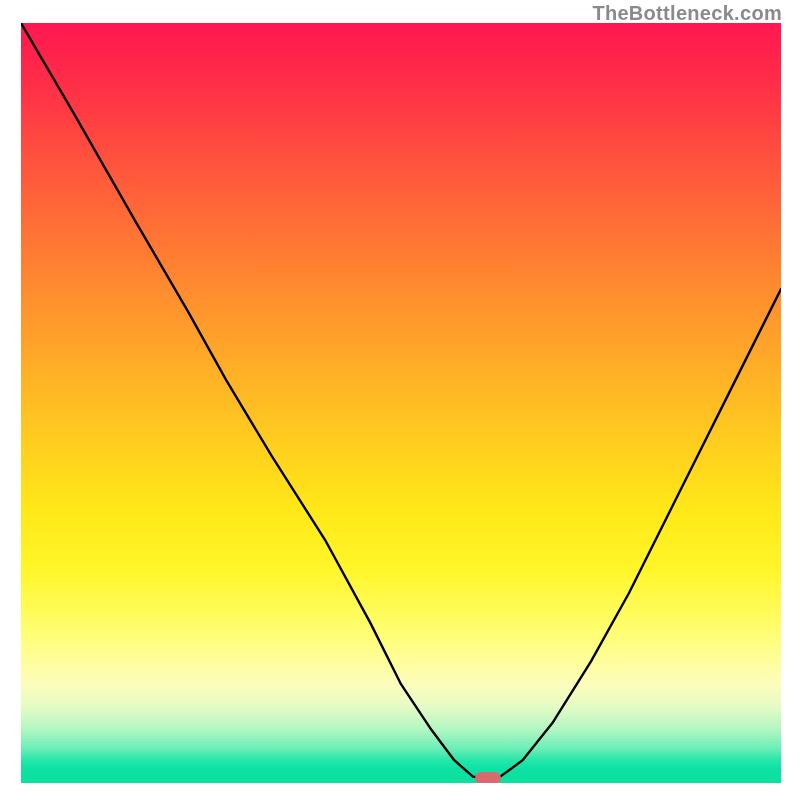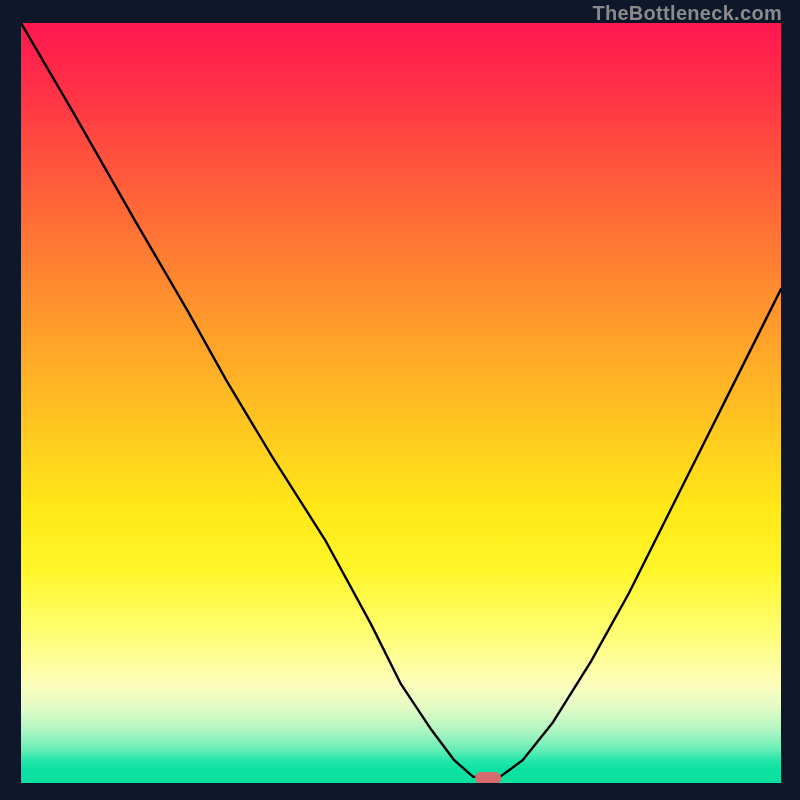--- a/index.html
+++ b/index.html
@@ -9,21 +9,21 @@
     height: 800px;
     background: #000;
     overflow: hidden;
   }
   .frame {
     position: absolute;
     left: 0;
     top: 0;
     width: 800px;
     height: 800px;
-    background: #0f172a;
+    background: #ffffff;
   }
   .plot-area {
     position: absolute;
     left: 21px;
     top: 23px;
     width: 760px;
     height: 760px;
     overflow: hidden;
   }
   .gradient {

